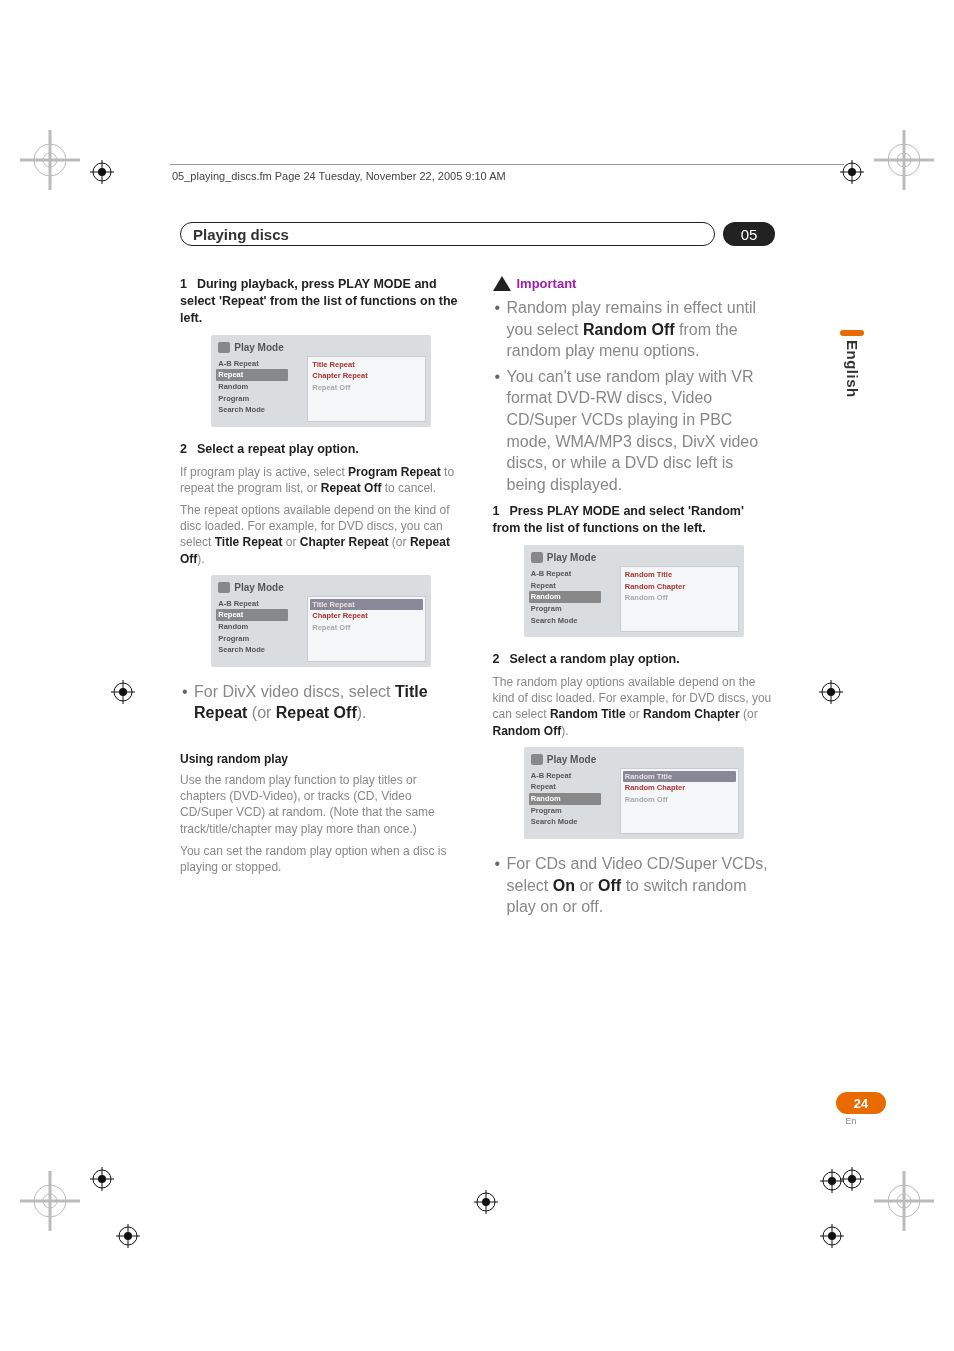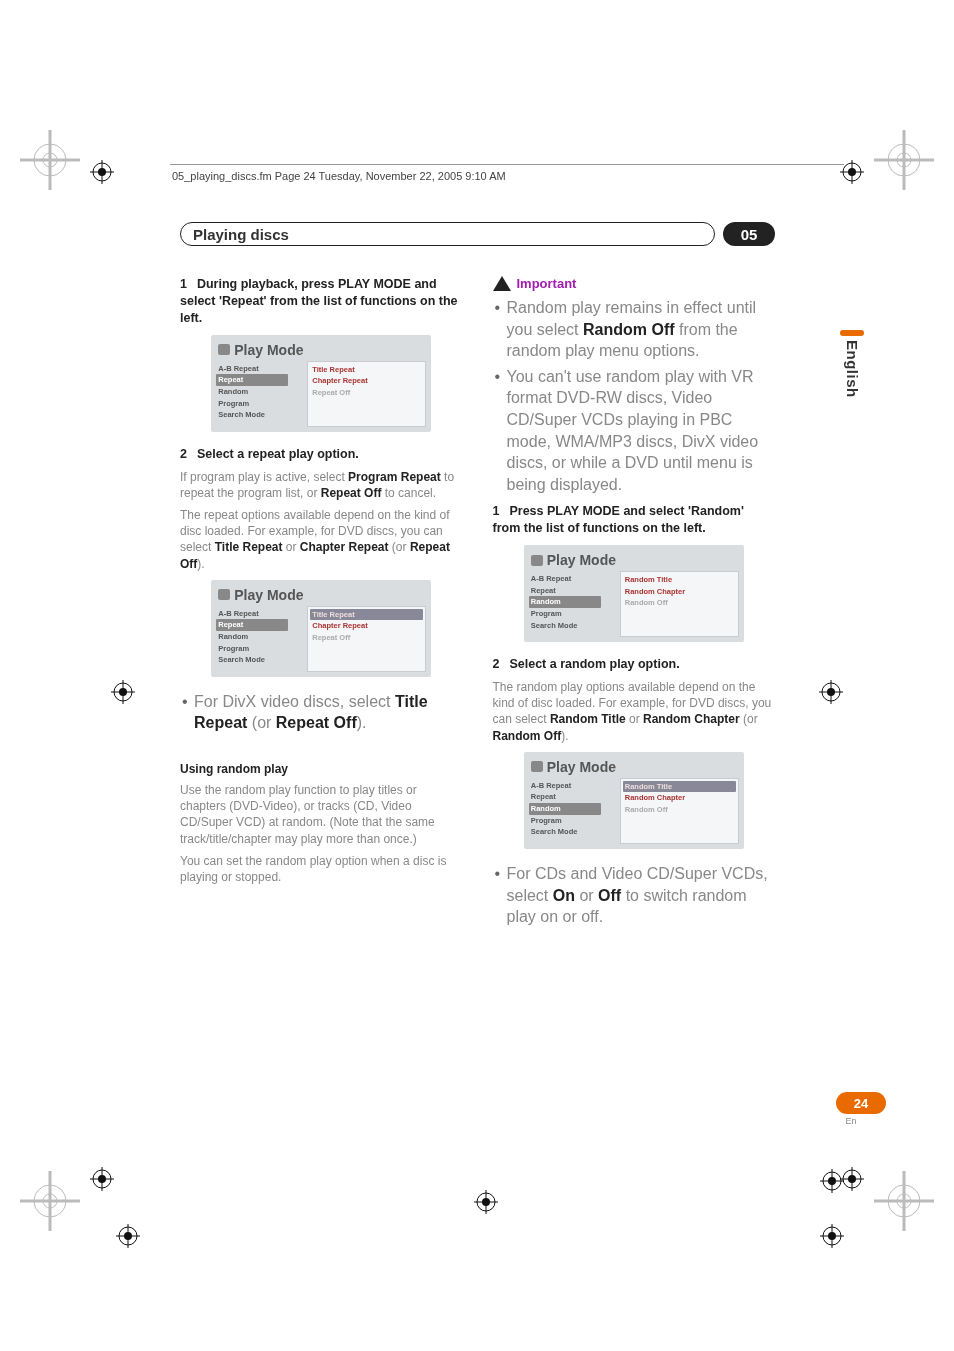--- a/index.html
+++ b/index.html
@@ -83,21 +83,21 @@
     font-weight: bold;
     margin-right: 8px;
   }
   .chapter-badge {
     width: 52px;
     height: 24px;
     background: #222;
     color: #fff;
     border-radius: 12px;
     font-size: 15px;
-    font-weight: bold;
+    font-weight: normal;
     display: flex;
     align-items: center;
     justify-content: center;
   }
 
   .columns {
     display: flex;
     gap: 30px;
   }
   .col {
@@ -153,21 +153,21 @@
   }
   .menu-inner {
     background: #d9dde0;
     padding: 3px 3px 3px 3px;
   }
   .menu-title-row {
     display: flex;
     align-items: center;
     gap: 4px;
     padding: 2px 0 3px 2px;
-    font-size: 14px;
+    font-size: 10px;
     font-weight: bold;
     color: #555;
   }
   .menu-title-row .ico {
     width: 12px; height: 11px;
     background: #888;
     border-radius: 2px;
     position: relative;
   }
   .menu-body {
@@ -464,21 +464,21 @@
       <p class="body-text">You can set the random play option when a disc is playing or stopped.</p>
     </div>
 
     <div class="col">
       <div class="important-row">
         <div class="tri"></div>
         <div class="label">Important</div>
       </div>
       <ul class="bullet-list">
         <li><span>Random play remains in effect until you select </span><b>Random Off</b><span> from the random play menu options.</span></li>
-        <li>You can't use random play with VR format DVD-RW discs, Video CD/Super VCDs playing in PBC mode, WMA/MP3 discs, DivX video discs, or while a DVD until menu is being displayed.</li>
+        <li>You can't use random play with VR format DVD-RW discs, Video CD/Super VCDs playing in PBC mode, WMA/MP3 discs, DivX video discs, or while a DVD disc left is being displayed.</li>
       </ul>
 
       <p class="step"><span class="num">1</span><span>Press PLAY MODE and select 'Random' from the list of functions on the left.</span></p>
 
       <div class="menu-box">
         <div class="menu-inner">
           <div class="menu-title-row">
               <span class="ico"></span>
               <span>Play Mode</span>
             </div>

